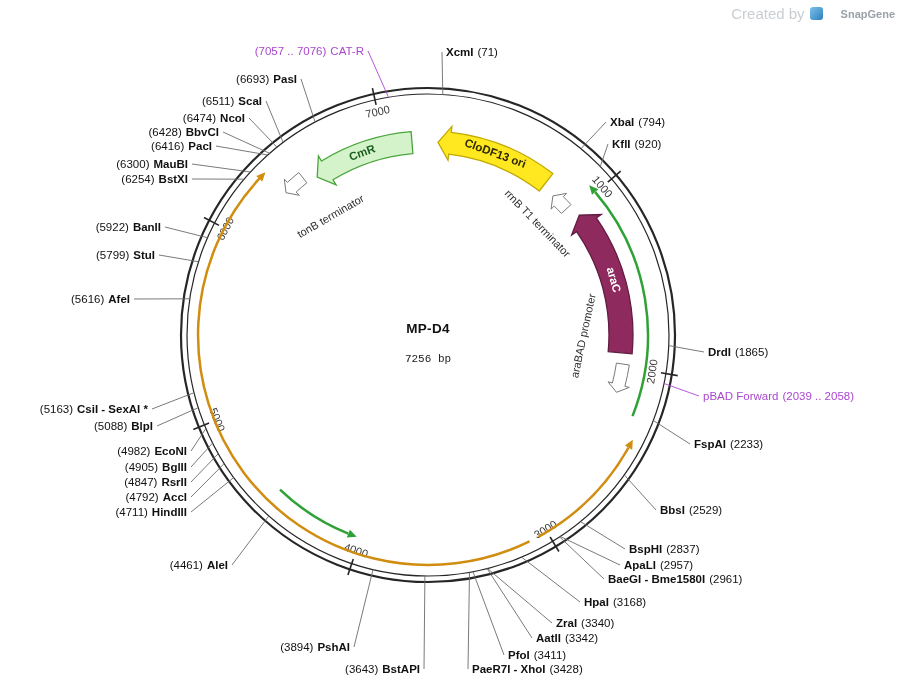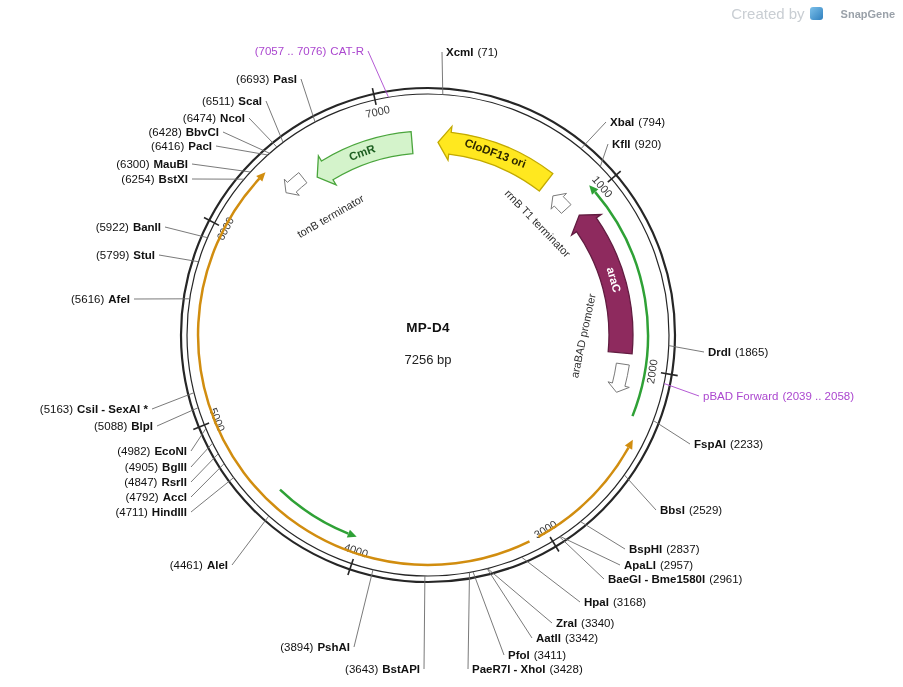--- a/index.html
+++ b/index.html
@@ -8,21 +8,21 @@
   .canvas svg{position:absolute;left:0;top:0;}
   svg text{font-family:"Liberation Sans",sans-serif;}
   .site{font-size:11.5px;fill:#111111;}
   .site .nm{font-weight:bold;}
   .site.primer{fill:#ab47cf;}
   .tick-label{font-size:11px;fill:#3a3a3a;}
   .rot-label{font-size:11px;fill:#2e2e2e;}
   .band-label{font-size:11.5px;font-weight:bold;}
   .center-title{position:absolute;left:428px;top:343px;transform:translate(-50%,-50%);text-align:center;}
   .pname{font-size:13.5px;font-weight:bold;color:#111111;letter-spacing:.3px;}
-  .psize{font-size:13px;color:#222222;margin-top:17px;}
+  .psize{font-size:11px;color:#222222;margin-top:17px;font-family:Liberation Mono, monospace;}
   .watermark{position:absolute;top:5px;right:8px;display:flex;align-items:center;gap:5px;}
   .wm-created{font-size:15px;color:#c9ced3;}
   .wm-badge{display:flex;align-items:center;gap:18px;}
   .wm-icon{width:13px;height:13px;border-radius:3px;background:linear-gradient(135deg,#7cc0ea,#2f7fbe);display:inline-block;}
   .wm-brand{font-size:11px;font-weight:bold;color:#9aa1a9;}
 </style>
 </head>
 <body>
 
 <div class="canvas">

